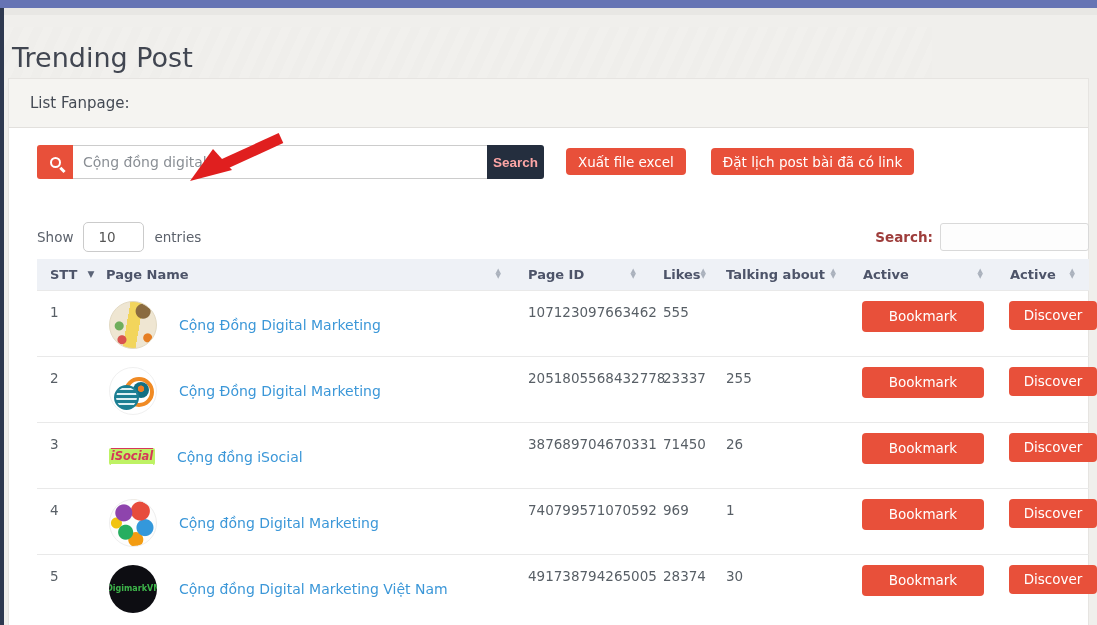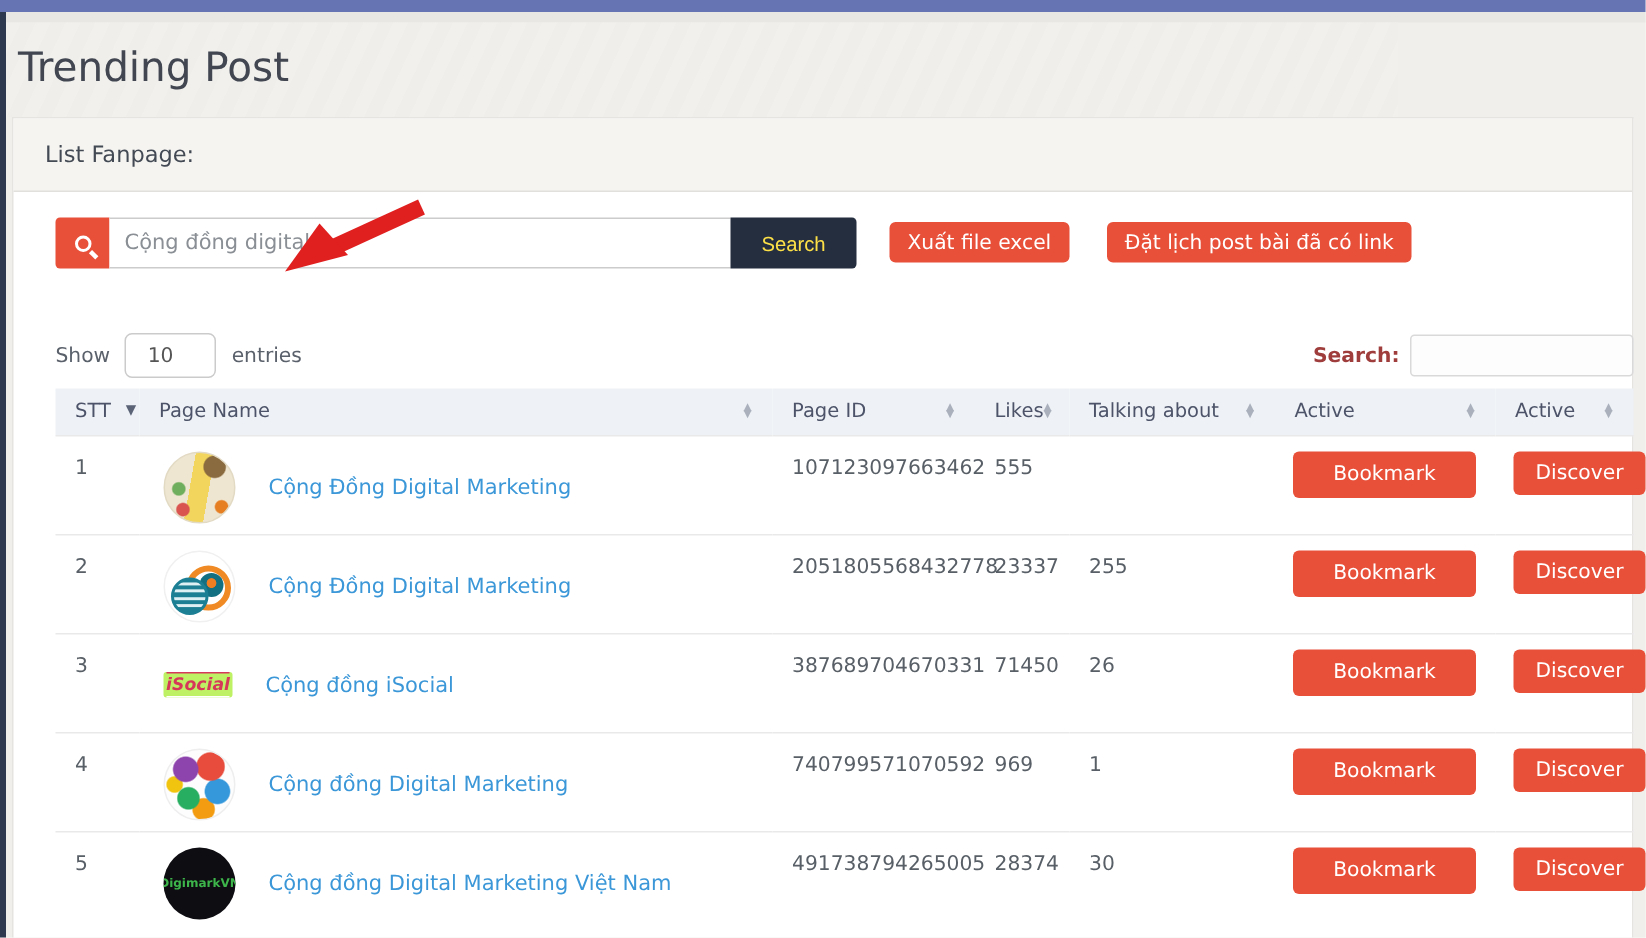--- a/index.html
+++ b/index.html
@@ -4,43 +4,43 @@
 <style>
   * { margin:0; padding:0; box-sizing:border-box; }
   html,body { width:1097px; height:625px; overflow:hidden;
     font-family:"DejaVu Sans","Liberation Sans",sans-serif; background:#f0efec; }
 
   
   .topbar { position:absolute; left:0; top:0; width:1097px; height:8px; background:#6674b4; z-index:30; }
   .left-strip { position:absolute; left:0; top:8px; width:4px; height:617px; background:#2e3950; z-index:25; }
   .under-strip { position:absolute; left:0; top:8px; width:1097px; height:7px; background:#e8e7e4; }
 
-  .page-header { position:absolute; left:4px; top:15px; width:928px; height:63px;
+  .page-header { position:absolute; left:4px; top:27px; width:928px; height:63px;
     background:repeating-linear-gradient(115deg,#f1f0ed 0 9px,#efeeeb 9px 18px); }
   .page-title { position:absolute; left:8px; top:15px; font-size:27px; color:#414651; font-weight:400; }
 
   .panel { position:absolute; left:8px; top:78px; width:1081px; height:547px; background:#fff;
     border:1px solid #e6e4e1; border-bottom:none; }
   .panel-header { height:49px; background:#f5f4f1; border-bottom:1px solid #e2e0dd;
     display:flex; align-items:center; padding-left:21px; font-size:15px; color:#444a54; }
   .panel-body { position:relative; padding:17px 0 0 28px; }
 
   
   .toolbar-row { display:flex; align-items:flex-start; }
   .search-group { display:flex; height:34px; }
   .search-icon-btn { width:36px; height:34px; background:#e8503a; border:none; border-radius:3px 0 0 3px;
     display:flex; align-items:center; justify-content:center; cursor:pointer; }
   .mag { width:11px; height:11px; border:2.5px solid #fff; border-radius:50%; position:relative; display:block; }
   .mag::after { content:""; position:absolute; width:2.5px; height:6px; background:#fff;
     transform:rotate(-45deg); left:9px; top:8px; }
   .search-input { width:414px; height:34px; border:1px solid #ccc; border-left:none; border-right:none;
     padding:0 10px; font-size:14px; color:#8a8f95; outline:none;
     font-family:"DejaVu Sans","Liberation Sans",sans-serif; }
-  .search-btn { width:84px; height:34px; background:#242e3e; color:#fde047; border:none;
-    border-radius:0 3px 3px 0; font-size:13.5px; cursor:pointer; }
+  .search-btn { width:57px; height:34px; background:#242e3e; color:#fca5a5; border:none;
+    border-radius:0 3px 3px 0; font-size:13.5px; cursor:pointer;font-weight:bold; }
 
   .export-group { display:flex; flex-wrap:wrap; max-width:400px; margin-left:22px; margin-top:3px;
     column-gap:5px; row-gap:4px;gap:25px; }
   .red-btn { background:#e8503a; color:#fff; border:none; border-radius:4px; height:27px;
     padding:0 12px; font-size:13.5px; cursor:pointer; white-space:nowrap;
     font-family:"DejaVu Sans","Liberation Sans",sans-serif; }
 
   
   .annot-arrow { position:absolute; left:168px; top:2px; width:130px; height:62px; z-index:40; pointer-events:none; }
 
@@ -52,21 +52,21 @@
   .controls-right { margin-left:auto; display:flex; align-items:center; }
   .tbl-search-label { color:#9e3d3b; font-weight:700; margin-right:7px; }
   .tbl-search-input { width:149px; height:28px; border:1px solid #d9d9d9; border-radius:3px;
     background:#fdfdfd; outline:none; padding:0 8px; font-size:13px; }
 
   
   table { margin-top:7px; width:1052px; border-collapse:collapse; table-layout:fixed; }
   col.c-stt{width:56px} col.c-name{width:422px} col.c-pid{width:135px} col.c-likes{width:63px}
   col.c-talk{width:137px} col.c-act1{width:147px} col.c-act2{width:92px}
   thead th { background:#eef1f6; height:31px; font-size:13px; color:#4d5469; text-align:left;
-    padding:0 14px 0 13px; font-weight:400;margin-top:39px; }
+    padding:0 14px 0 13px; font-weight:700;margin-top:39px; }
   .th-flex { display:flex; align-items:center; justify-content:space-between; }
   .sort-pair { display:flex; flex-direction:column; line-height:5px; font-size:7px; color:#aab1bc; }
   .stt-caret { font-size:9px; color:#5b6477; margin-left:10px; }
   tbody td { border-top:1px solid #e9e9e9; height:66px; vertical-align:top; font-size:13.5px; color:#585f66; }
   td.td-num { padding:13px 0 0 13px; }
   td.td-name { padding:9px 0 0 16px; }
   .name-wrap { display:flex; align-items:center; gap:22px; min-height:50px; }
   a.page-link { color:#3b97d8; text-decoration:none; font-size:14px; }
   td.td-btn { padding:10px 0 0 12px; }
   .btn-bookmark { width:122px; height:31px; font-size:13.5px; }

